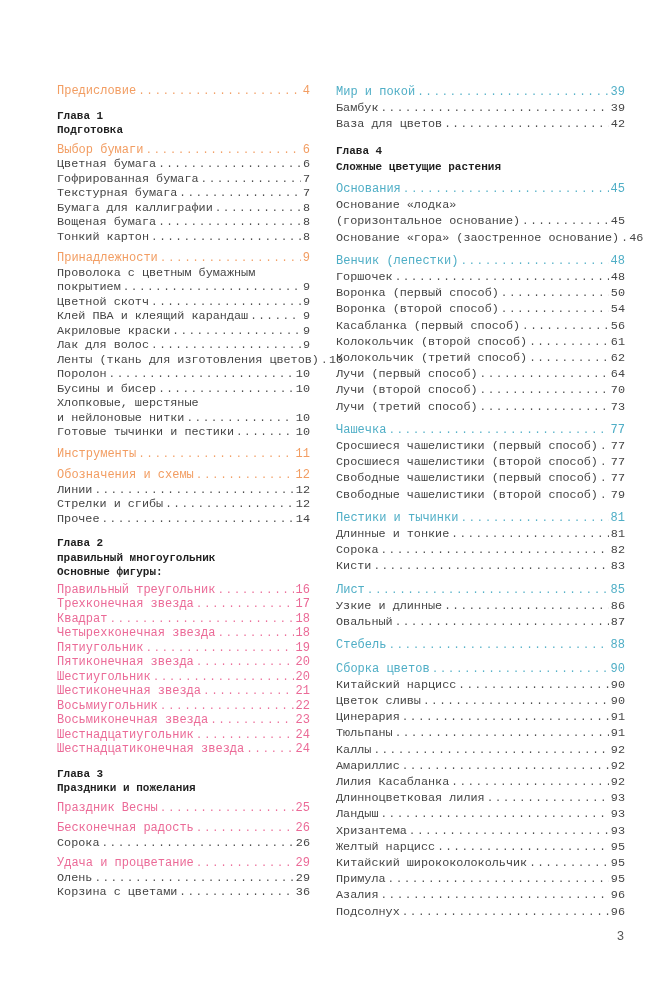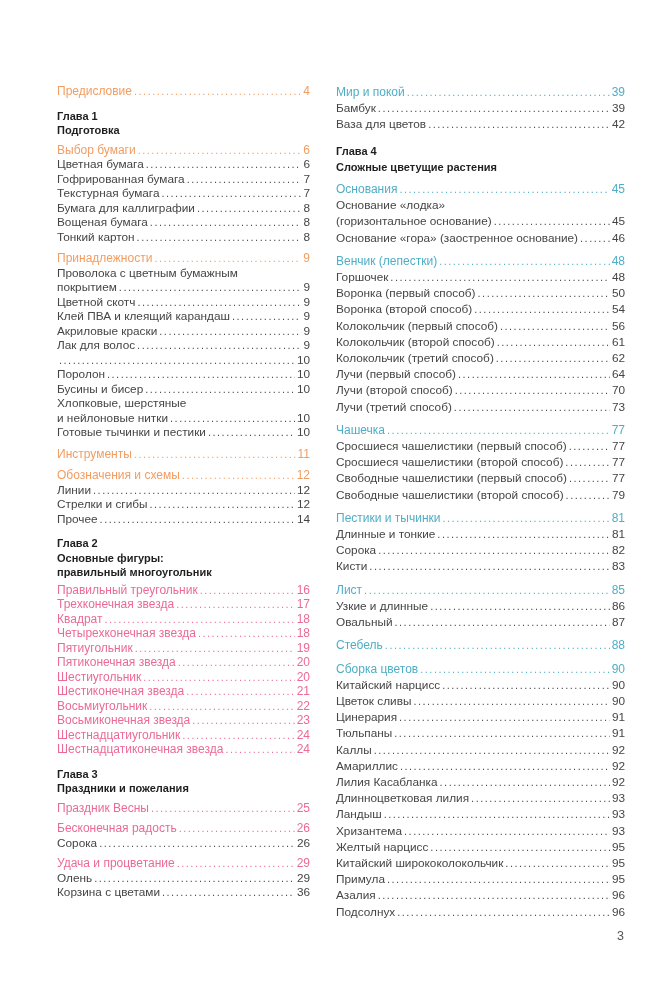--- a/index.html
+++ b/index.html
@@ -20,21 +20,21 @@
     box-sizing: border-box;
     padding: 84px 45px 0 57px;
     background: #ffffff;
     overflow: hidden;
   }
   .columns {
     display: flex;
     gap: 26px;
     align-items: flex-start;
   }
-  .col { min-width: 0; }
+  .col { min-width: 0; font-family: Liberation Mono, monospace; }
   .col-left  { flex: 0 0 253px; width: 253px; }
   .col-right { flex: 1 1 auto; }
 
   .row {
     display: flex;
     align-items: baseline;
     font-size: 11.8px;
     color: var(--item, #454545);
   }
   .col-left  .row { line-height: 14.5px; }
@@ -163,20 +163,21 @@
           <span class="label">Акриловые краски</span>
           <span class="dots"></span>
           <span class="pagenum">9</span>
         </div>
         <div class="row item">
           <span class="label">Лак для волос</span>
           <span class="dots"></span>
           <span class="pagenum">9</span>
         </div>
         <div class="row item">
+          <span class="label">Ленты (ткань для изготовления цветов)</span>
           <span class="dots"></span>
           <span class="pagenum">10</span>
         </div>
         <div class="row item">
           <span class="label">Поролон</span>
           <span class="dots"></span>
           <span class="pagenum">10</span>
         </div>
         <div class="row item">
           <span class="label">Бусины и бисер</span>
@@ -221,24 +222,24 @@
         <div class="row item">
           <span class="label">Прочее</span>
           <span class="dots"></span>
           <span class="pagenum">14</span>
         </div>
         <div class="spacer" style="height: 10px;"></div>
         <div class="row chapter">
           <span class="label">Глава 2</span>
         </div>
         <div class="row chapter">
+          <span class="label">правильный многоугольник</span>
+        </div>
+        <div class="row chapter">
           <span class="label">Основные фигуры:</span>
-        </div>
-        <div class="row chapter">
-          <span class="label">правильный многоугольник</span>
         </div>
         <div class="spacer" style="height: 3px;"></div>
         <div class="row section c-pink">
           <span class="label">Правильный треугольник</span>
           <span class="dots"></span>
           <span class="pagenum">16</span>
         </div>
         <div class="row section c-pink">
           <span class="label">Трехконечная звезда</span>
           <span class="dots"></span>
@@ -392,21 +393,21 @@
           <span class="label">Воронка (первый способ)</span>
           <span class="dots"></span>
           <span class="pagenum">50</span>
         </div>
         <div class="row item">
           <span class="label">Воронка (второй способ)</span>
           <span class="dots"></span>
           <span class="pagenum">54</span>
         </div>
         <div class="row item">
-          <span class="label">Колокольчик (первый способ)</span>
+          <span class="label">Касабланка (первый способ)</span>
           <span class="dots"></span>
           <span class="pagenum">56</span>
         </div>
         <div class="row item">
           <span class="label">Колокольчик (второй способ)</span>
           <span class="dots"></span>
           <span class="pagenum">61</span>
         </div>
         <div class="row item">
           <span class="label">Колокольчик (третий способ)</span>

